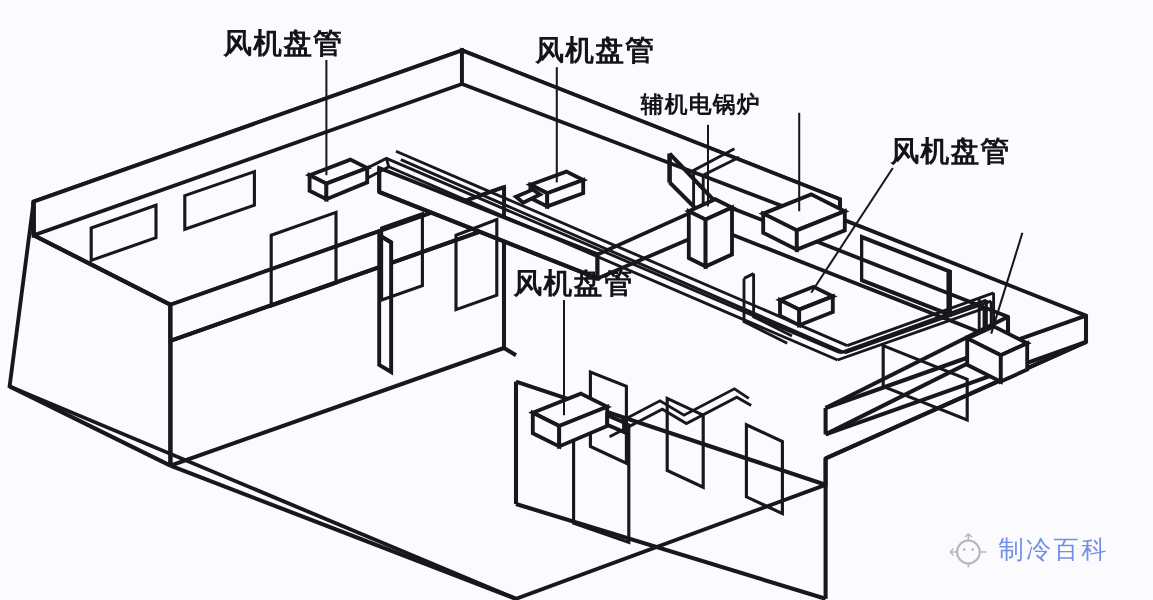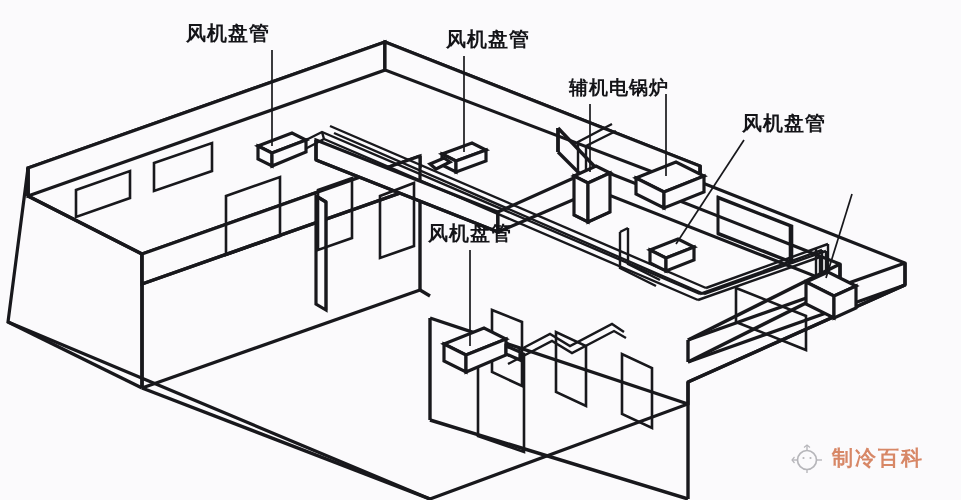--- a/index.html
+++ b/index.html
@@ -25,35 +25,35 @@
   .lbl {
     position: absolute;
     font-family: "DejaVu Sans", "Liberation Sans", sans-serif;
     font-weight: 700;
     color: #141418;
     white-space: nowrap;
     letter-spacing: 1px;
     line-height: 1.18;
     user-select: none;
   }
-  .lbl-lg { font-size: 20px; }
-  .lbl-md { font-size: 19px; margin-left: 35px; }
+  .lbl-lg { font-size: 24px; }
+  .lbl-md { font-size: 19px; }
   .wm {
     position: absolute;
     display: flex;
     align-items: center;
     gap: 8px;
     opacity: 0.62;
     user-select: none;
   }
   .wm-text {
     font-family: "DejaVu Sans", "Liberation Sans", sans-serif;
     font-size: 21px;
-    font-weight: 700;
-    color: #c2410c;
+    font-weight: 400;
+    color: #1d4ed8;
     letter-spacing: 2px;
   }
 </style>
 </head>
 <body>
 
 <div id="stage">
 
   <svg id="art" viewBox="0 0 961 500">
     <defs>

